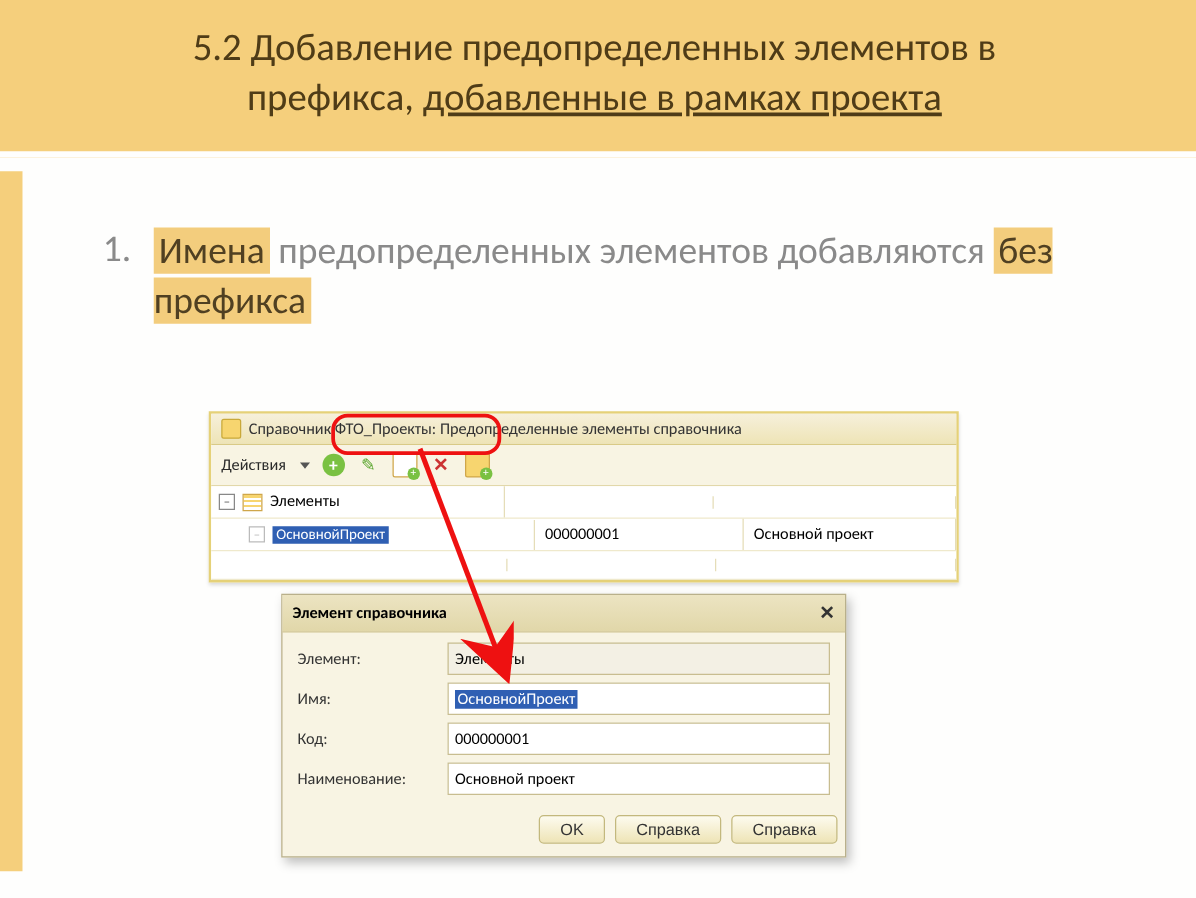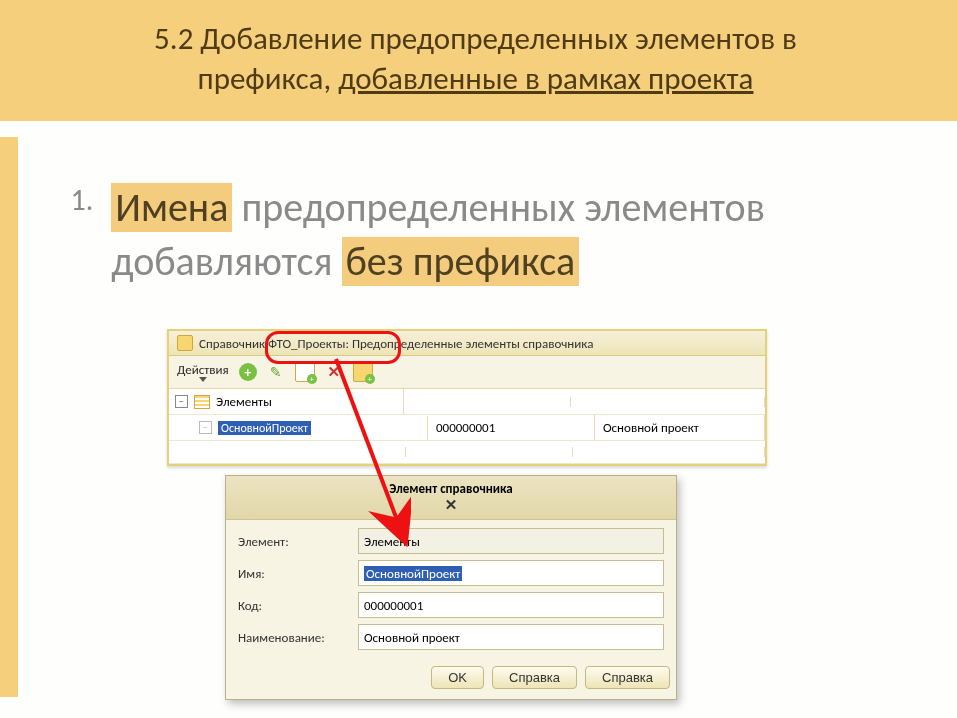--- a/index.html
+++ b/index.html
@@ -38,21 +38,21 @@
   }
   .list-row { display: flex; }
   .list-num {
     font-size: 30px;
     color: #8a8a8a;
     width: 55px;
     text-align: right;
     margin-right: 18px;
   }
   .list-text {
-    font-size: 40px;
+    font-size: 30px;
     color: #8a8a8a;
     line-height: 1.35;
   }
   .hl {
     background: #f3cd7d;
     color: #504022;
     padding: 0 4px;
   }
   .window-shot {
     position: absolute;
@@ -79,21 +79,21 @@
   }
   .toolbar {
     padding: 6px 8px;
     background: #f8f4e3;
     border-bottom: 1px solid #e2d8aa;
     display: flex;
     align-items: center;
     gap: 10px;
     font-size: 13px;
   }
-  .toolbar .drop { color:#2a2a2a; display:flex; align-items:center; gap:0;flex-direction:column;}
+  .toolbar .drop { color:#2a2a2a; display:flex; align-items:center; gap:11px;}
   .tri-down { width:0;height:0;border-left:4px solid transparent;border-right:4px solid transparent;border-top:5px solid #555; }
   .ic {
     width:18px;height:18px;display:inline-flex;align-items:center;justify-content:center;border-radius:50%;
   }
   .ic-add{background:#7ac142;color:#fff;font-weight:bold;font-size:14px;}
   .ic-edit{color:#5aa52e;font-size:14px;}
   .ic-addfile{width:18px;height:18px;background:#fff;border:1px solid #cfa64a;position:relative;border-radius:2px;}
   .ic-addfile::after{content:"+";position:absolute;right:-3px;bottom:-3px;background:#7ac142;color:#fff;width:10px;height:10px;border-radius:50%;font-size:9px;line-height:10px;text-align:center;}
   .ic-del{color:#cc3333;font-weight:bold;font-size:15px;}
   .ic-addgroup{width:18px;height:18px;background:#f7d56f;border:1px solid #cfa64a;position:relative;border-radius:2px;}
@@ -131,21 +131,21 @@
     background:#f8f4e3;
     border:1px solid #b9b08b;
     box-shadow:3px 4px 8px rgba(0,0,0,.25);
   }
   .dialog-title{
     background:linear-gradient(#ece4c2,#e1d7a9);
     border-bottom:1px solid #cfc491;
     padding:5px 8px;
     font-size:13px;
     font-weight:bold;
-    display:flex;justify-content:space-between;align-items:center;flex-direction:column;
+    display:flex;justify-content:space-between;align-items:center;
   }
   .dialog-close{font-size:15px;color:#333;cursor:pointer;}
   .dialog-body{padding:8px 12px 4px 12px;}
   .field-row{display:flex;align-items:center;margin-bottom:6px;font-size:13px;}
   .field-label{width:120px;color:#333;}
   .field-input{
     flex:1;border:1px solid #c8bd90;background:#fff;padding:2px 5px;font-size:13px;height:20px;
     display:flex;align-items:center;
   }
   .field-input.sel span{background:#2f5fb3;color:#fff;padding:0 2px;}

